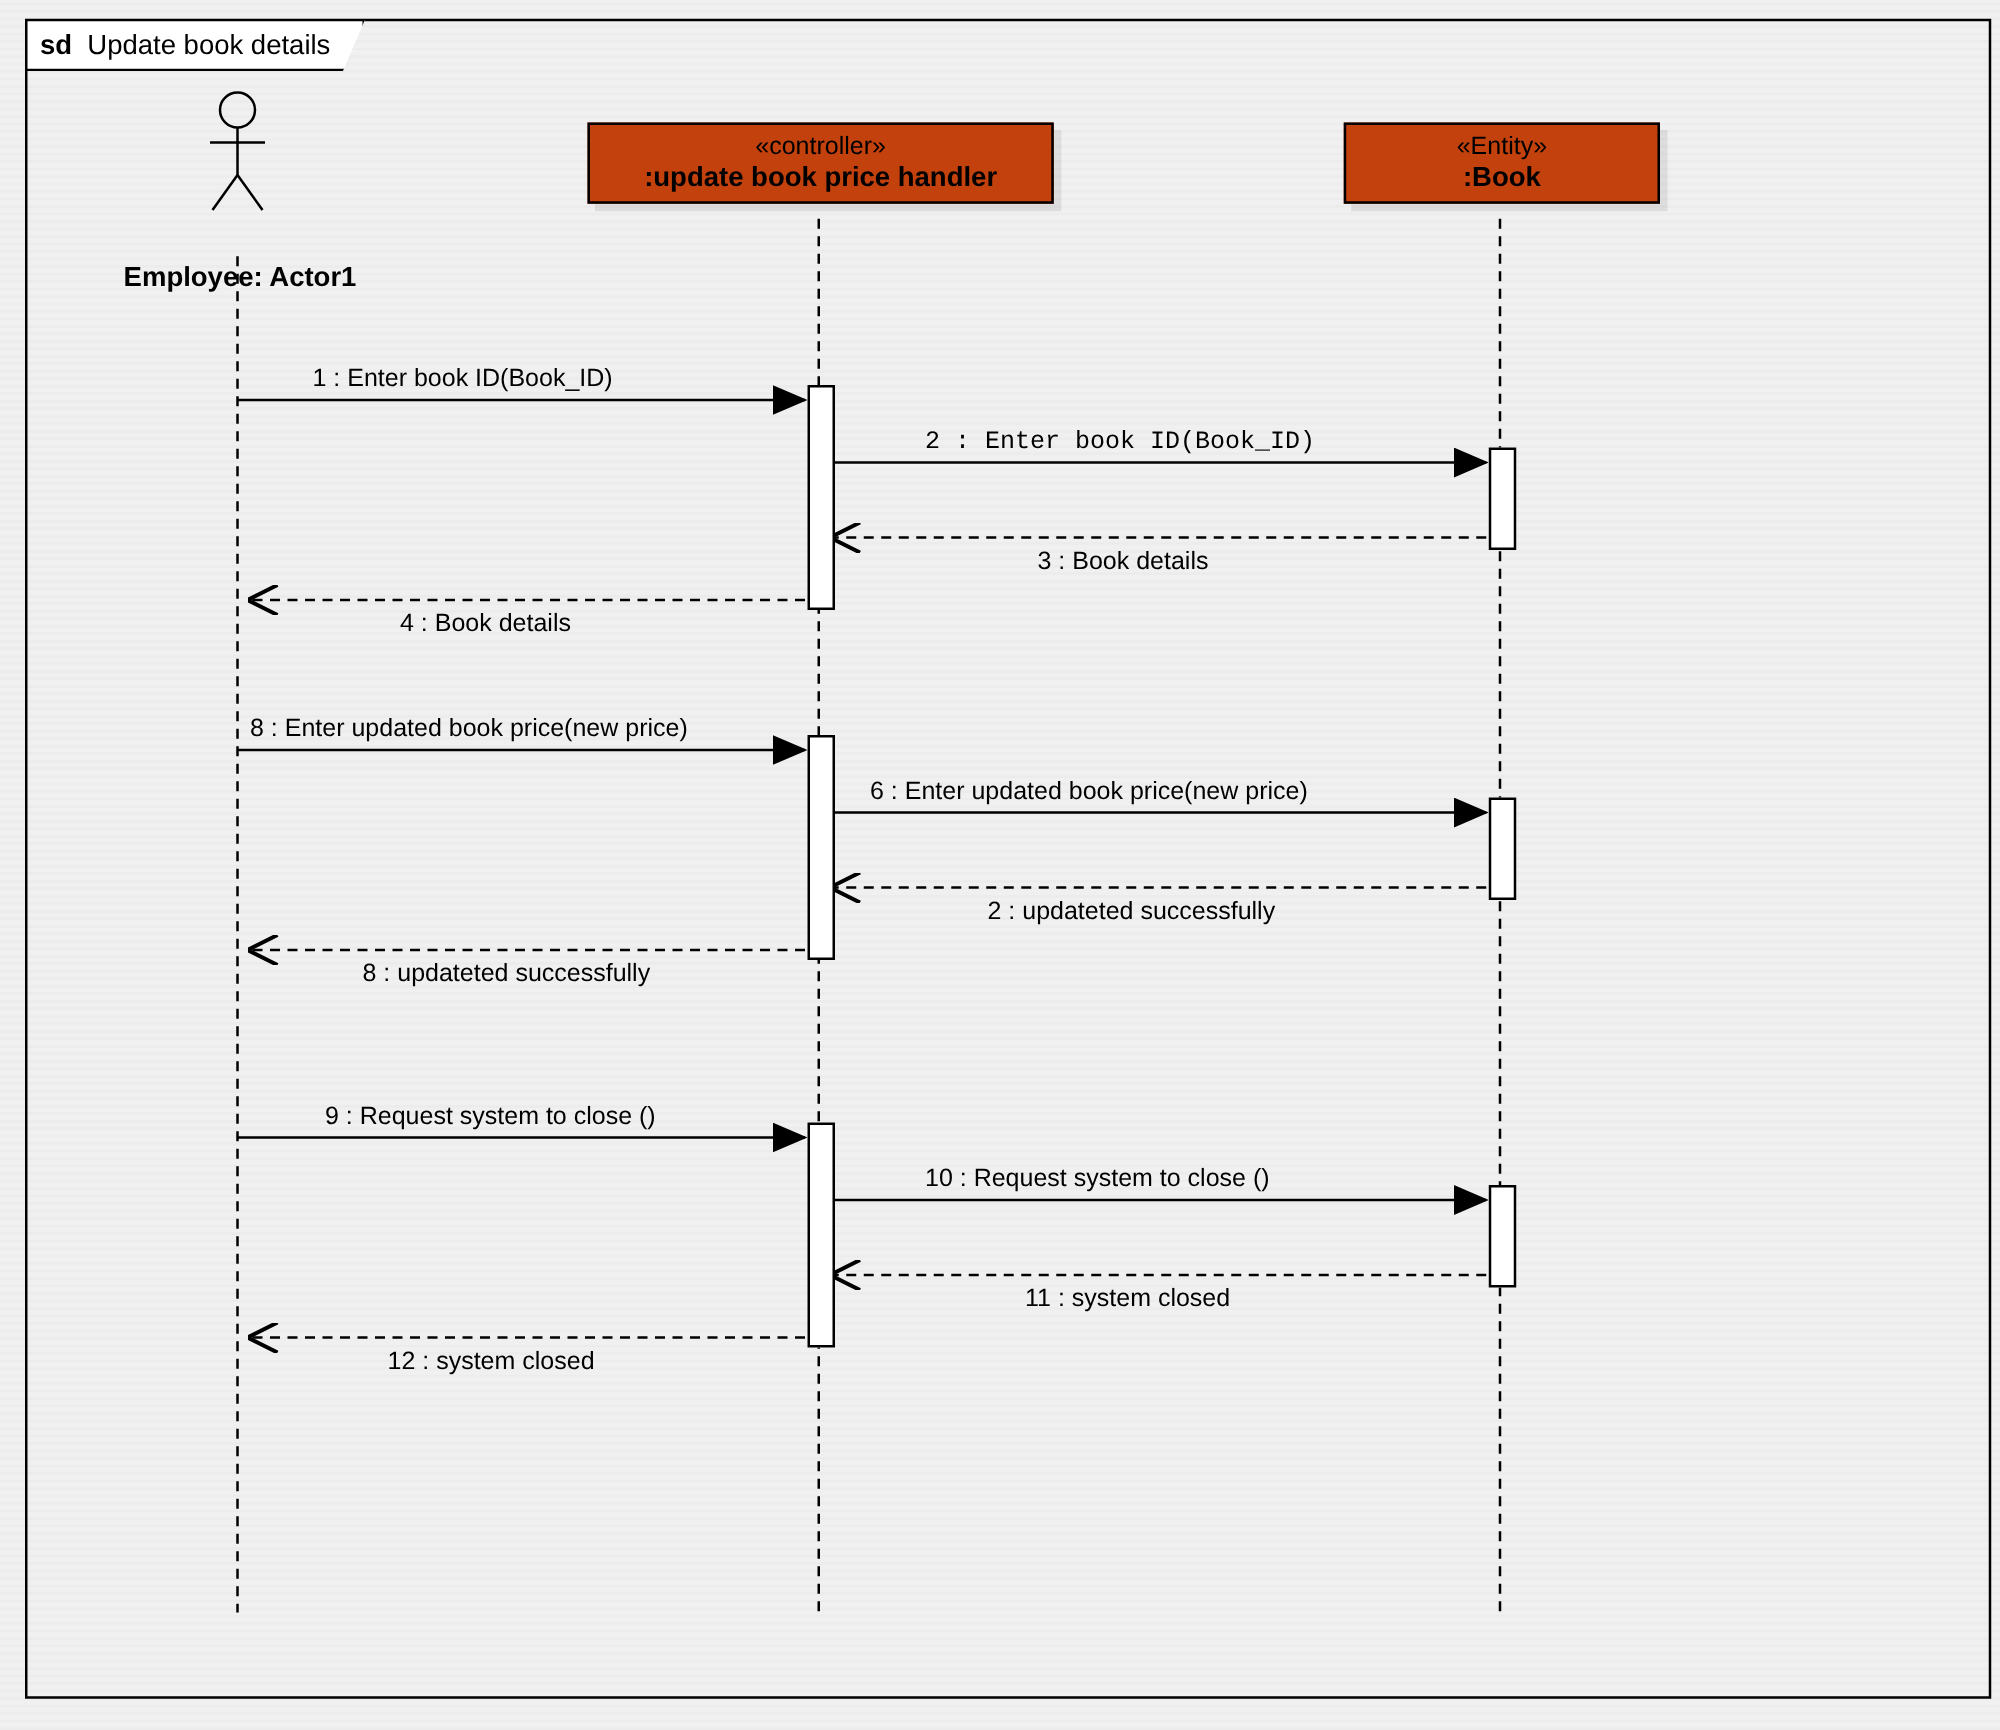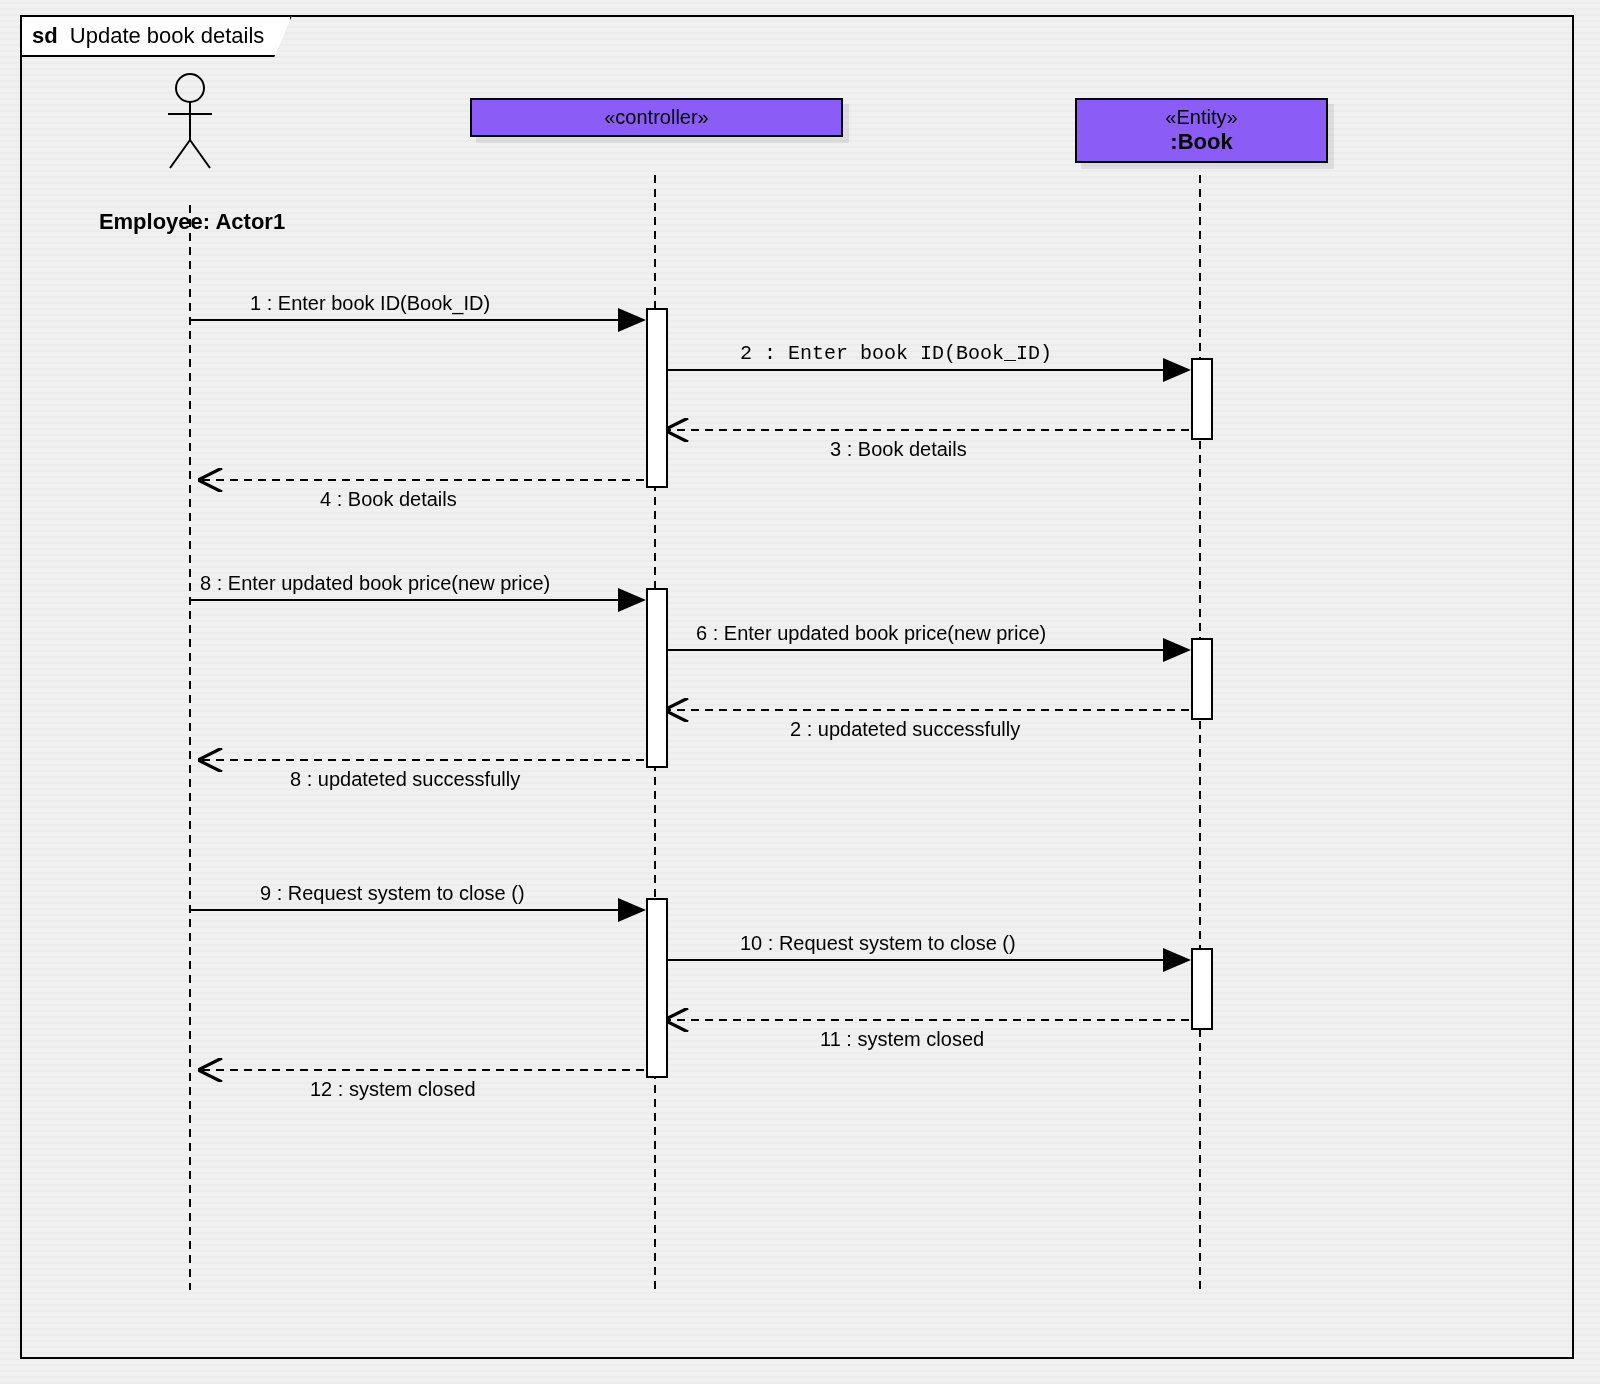--- a/index.html
+++ b/index.html
@@ -22,37 +22,38 @@
   }
   .frame {
     position: absolute;
     left: 20px;
     top: 15px;
     width: 1550px;
     height: 1340px;
     border: 2px solid #000;
     background: rgba(255,255,255,0);
     z-index: 1;
+    padding-left: 19px;
   }
   .frame-tab {
     position: absolute;
     left: -2px;
     top: -2px;
     background: #fff;
     border: 2px solid #000;
     border-bottom: 2px solid #000;
     padding: 6px 26px 6px 10px;
     font-size: 22px;
     clip-path: polygon(0 0, 100% 0, calc(100% - 18px) 100%, 0 100%);
   }
   .frame-tab b { font-weight: bold; margin-right: 6px; }
   svg { position: absolute; left: 0; top: 0; z-index: 2; }
   .lifeline-head {
     position: absolute;
-    background: #8b5cf6;
+    background: #c2410c;
     border: 2px solid #000;
     text-align: center;
     padding: 6px 12px;
     box-shadow: 6px 6px 0 rgba(0,0,0,0.08);
     z-index: 3;
   }
   .stereo { font-size: 20px; }
   .obj-name { font-size: 22px; font-weight: bold; }
   .actor-label {
     position: absolute;
@@ -123,20 +124,21 @@
   <line x1="190" y1="910" x2="644" y2="910" stroke="#000" stroke-width="2" marker-end="url(#solid-arrow)"></line>
   <line x1="666" y1="960" x2="1189" y2="960" stroke="#000" stroke-width="2" marker-end="url(#solid-arrow)"></line>
   <line x1="1189" y1="1020" x2="666" y2="1020" stroke="#000" stroke-width="2" stroke-dasharray="8 6" marker-end="url(#open-arrow)"></line>
   <line x1="644" y1="1070" x2="200" y2="1070" stroke="#000" stroke-width="2" stroke-dasharray="8 6" marker-end="url(#open-arrow)"></line>
 </svg>
 
 <div class="actor-label" style="left:62px; top:176px; width:260px;margin-top:33px;">Employee: Actor1</div>
 
 <div class="lifeline-head" style="left:470px; top:98px; width:345px;">
   <div class="stereo">«controller»</div>
+  <div class="obj-name">:update book price handler</div>
 </div>
 
 <div class="lifeline-head" style="left:1075px; top:98px; width:225px;">
   <div class="stereo">«Entity»</div>
   <div class="obj-name">:Book</div>
 </div>
 
 <div class="activation" style="left:646px; top:308px; height:176px;"></div>
 <div class="activation" style="left:1191px; top:358px; height:78px;"></div>
 

